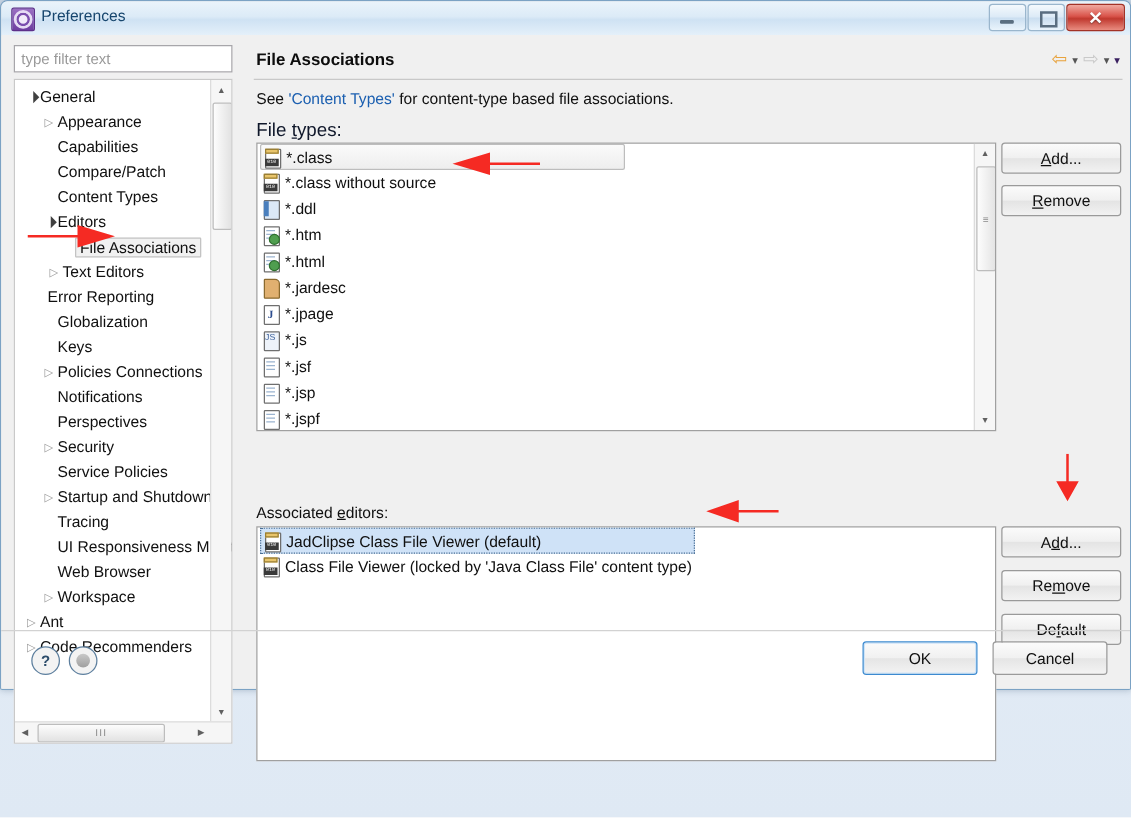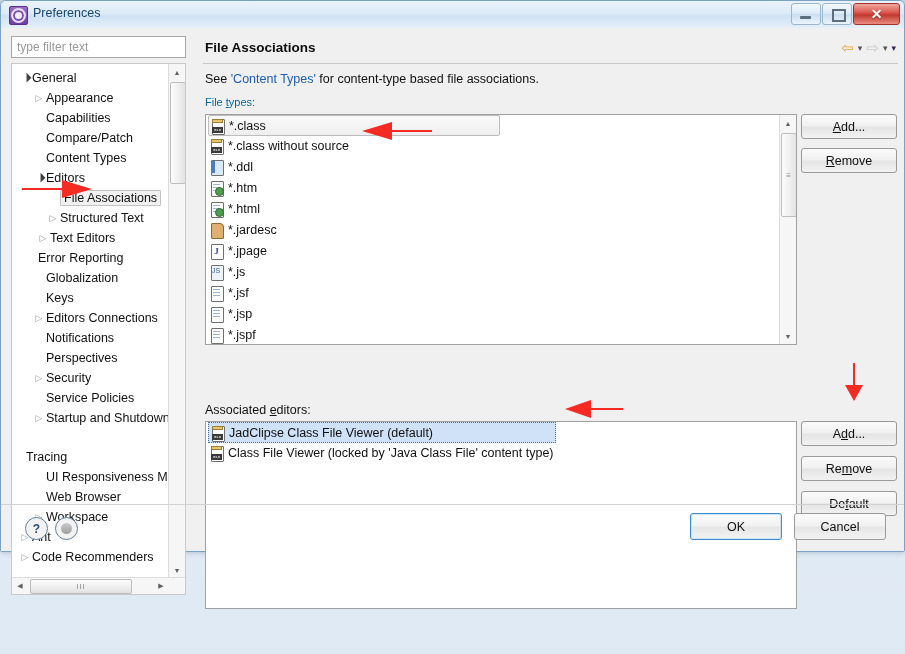--- a/index.html
+++ b/index.html
@@ -175,21 +175,21 @@
     position: absolute; left: 6px; right: 6px; top: 35px; height: 1px;
     background: #c8c8c8;
   }
   .see-line {
     position: absolute; left: 8px; top: 44px;
     font-size: 12.5px; color: #101010;
   }
   .see-line a { color: #1b5fb0; cursor: pointer; }
   .lbl-filetypes {
     position: absolute; left: 8px; top: 68px;
-    font-size: 11px; color: #0369a1;
+    font-size: 15px; color: #0f172a;
   }
   .u { text-decoration: underline; }
 
   .listbox {
     position: absolute; background: #ffffff;
     border: 1px solid #a0a0a0; box-sizing: border-box; overflow: hidden;
   }
   #filetypes-list { left: 8px; top: 86px; width: 592px; height: 231px; }
   .lrow {
     position: relative; height: 21px; line-height: 21px;
@@ -359,32 +359,31 @@
 
       <div class="tree-wrap">
         <div class="tree" id="tree-host">
             <div class="trow" style="padding-left: 6px;"><span class="tw open"></span><span class="lbl">General</span></div>
             <div class="trow" style="padding-left: 20px;"><span class="tw closed"></span><span class="lbl">Appearance</span></div>
             <div class="trow" style="padding-left: 20px;"><span class="tw"></span><span class="lbl">Capabilities</span></div>
             <div class="trow" style="padding-left: 20px;"><span class="tw"></span><span class="lbl">Compare/Patch</span></div>
             <div class="trow" style="padding-left: 20px;"><span class="tw"></span><span class="lbl">Content Types</span></div>
             <div class="trow" style="padding-left: 20px;"><span class="tw open"></span><span class="lbl">Editors</span></div>
             <div class="trow sel" style="padding-left: 34px;"><span class="tw"></span><span class="lbl">File Associations</span></div>
-            <div class="trow" style="padding-left: 34px;"><span class="tw closed"></span><span class="lbl">Structured Text</span></div>
             <div class="trow" style="padding-left: 24px;"><span class="tw closed"></span><span class="lbl">Text Editors</span></div>
             <div class="trow" style="padding-left: 12px;"><span class="tw"></span><span class="lbl">Error Reporting</span></div>
             <div class="trow" style="padding-left: 20px;"><span class="tw"></span><span class="lbl">Globalization</span></div>
             <div class="trow" style="padding-left: 20px;"><span class="tw"></span><span class="lbl">Keys</span></div>
-            <div class="trow" style="padding-left: 20px;"><span class="tw closed"></span><span class="lbl">Editors Connections</span></div>
+            <div class="trow" style="padding-left: 20px;"><span class="tw closed"></span><span class="lbl">Policies Connections</span></div>
             <div class="trow" style="padding-left: 20px;"><span class="tw"></span><span class="lbl">Notifications</span></div>
             <div class="trow" style="padding-left: 20px;"><span class="tw"></span><span class="lbl">Perspectives</span></div>
             <div class="trow" style="padding-left: 20px;"><span class="tw closed"></span><span class="lbl">Security</span></div>
             <div class="trow" style="padding-left: 20px;"><span class="tw"></span><span class="lbl">Service Policies</span></div>
             <div class="trow" style="padding-left: 20px;"><span class="tw closed"></span><span class="lbl">Startup and Shutdown</span></div>
-            <div class="trow" style=" margin-top: 19px;"><span class="tw"></span><span class="lbl">Tracing</span></div>
+            <div class="trow" style="padding-left: 20px;"><span class="tw"></span><span class="lbl">Tracing</span></div>
             <div class="trow" style="padding-left: 20px;"><span class="tw"></span><span class="lbl">UI Responsiveness Monitoring</span></div>
             <div class="trow" style="padding-left: 20px;"><span class="tw"></span><span class="lbl">Web Browser</span></div>
             <div class="trow" style="padding-left: 20px;"><span class="tw closed"></span><span class="lbl">Workspace</span></div>
             <div class="trow" style="padding-left: 6px;"><span class="tw closed"></span><span class="lbl">Ant</span></div>
             <div class="trow" style="padding-left: 6px;"><span class="tw closed"></span><span class="lbl">Code Recommenders</span></div>
           </div>
 
         <div class="tree-vsb">
           <div class="sb-up">▲</div>
           <div class="sb-thumb"></div>

